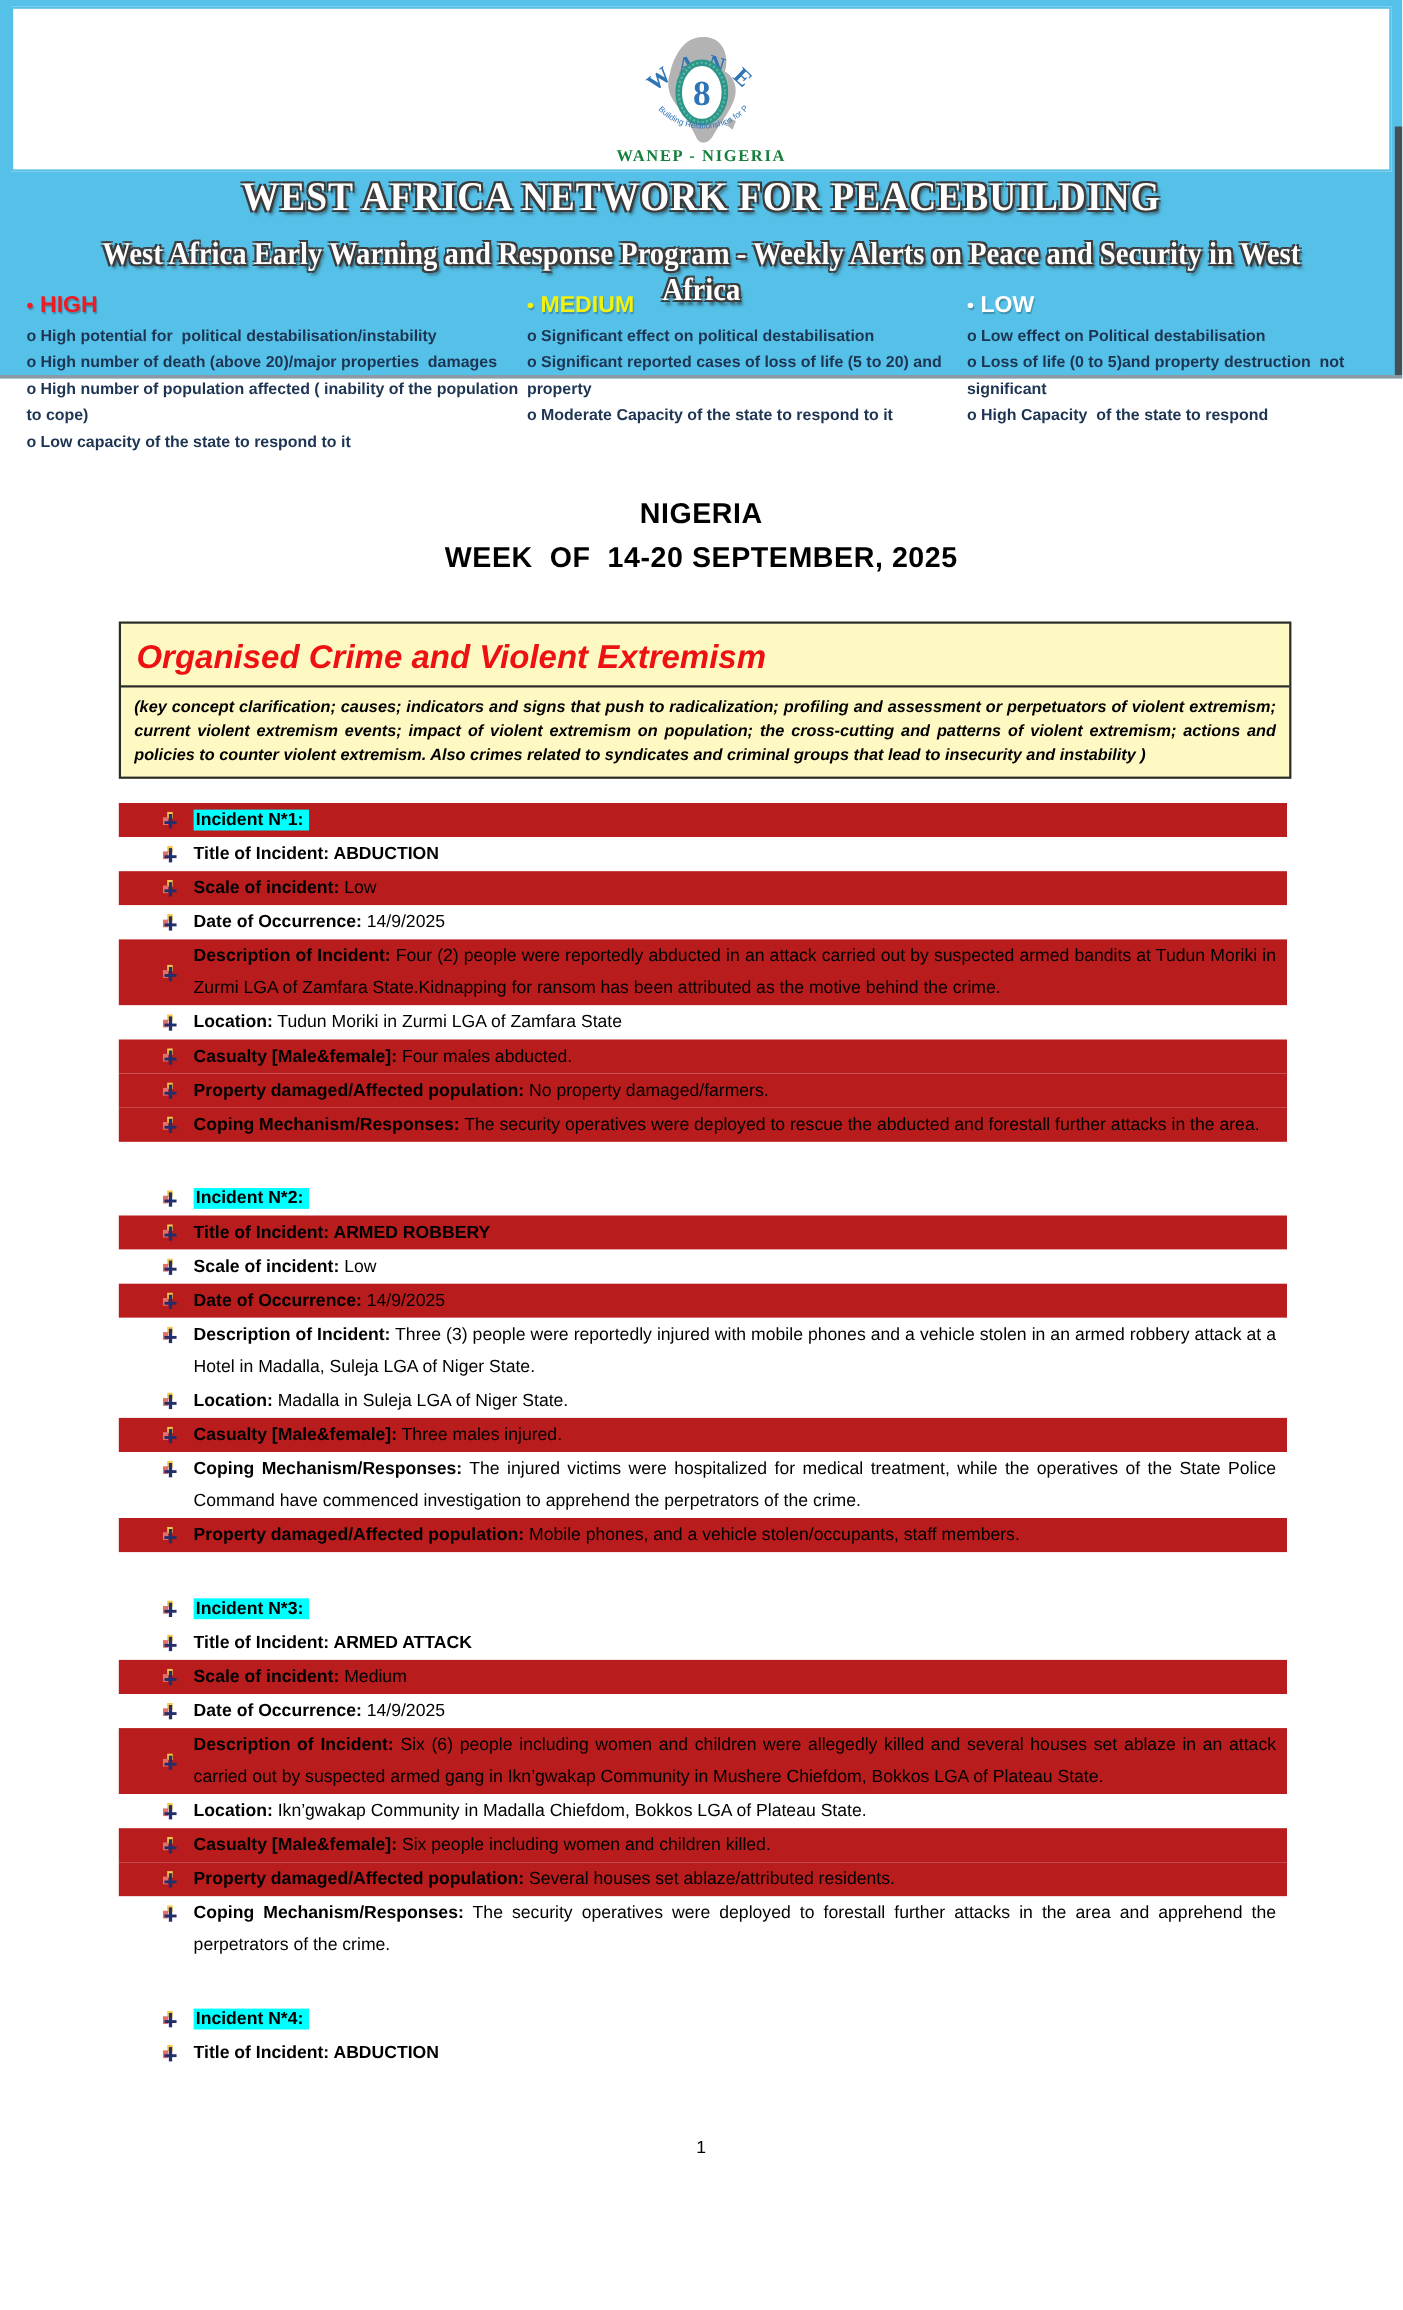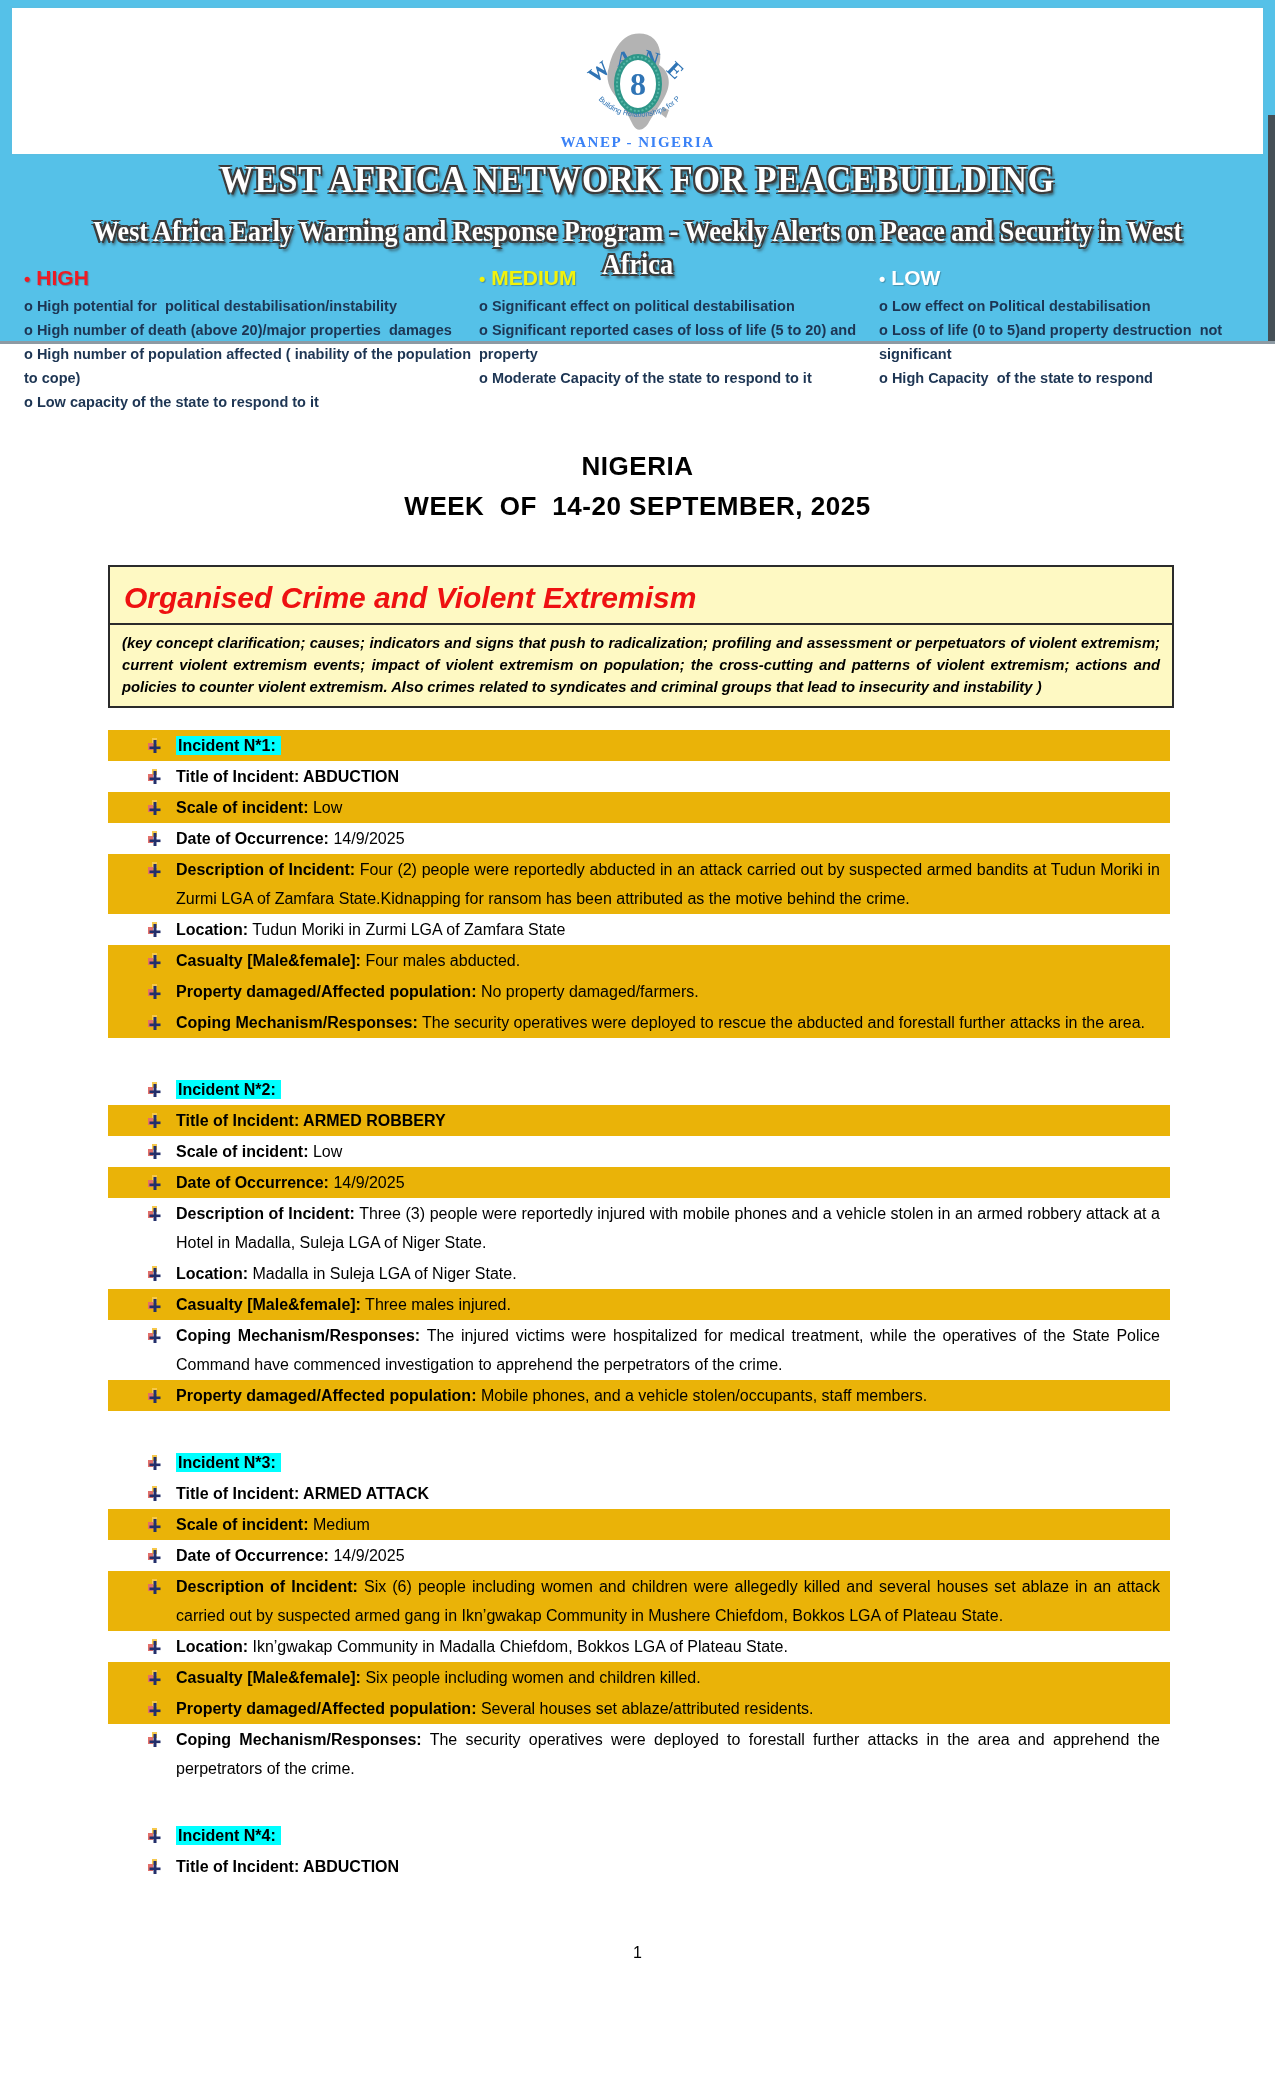--- a/index.html
+++ b/index.html
@@ -9,21 +9,21 @@
   }
   
   .top-band{position:absolute;top:0;left:0;width:1275px;height:341px;background:#55c1e8;border-bottom:3px solid #8d9aa3;}
   .right-shadow{position:absolute;top:115px;right:0;width:7px;height:226px;background:#454f56;}
   .logo-box{
     position:absolute;top:6px;left:10px;width:1251px;height:146px;background:#ffffff;
     border:2px solid #58bfe4;display:flex;align-items:center;justify-content:center;
   }
   .logo-wrap{display:flex;flex-direction:column;align-items:center;}
   .logo-org{
-    font-family:"Liberation Serif",serif;font-weight:bold;color:#3b82f6;
+    font-family:"Liberation Serif",serif;font-weight:bold;color:#15803d;
     font-size:15px;letter-spacing:1.5px;margin-top:-4px;
   }
   .banner-title{
     position:absolute;top:158px;left:0;width:100%;text-align:center;
     font-family:"Liberation Serif",serif;font-weight:bold;font-size:37px;color:#fff;
     transform:scaleX(0.92);letter-spacing:1px;
     text-shadow:-2px -2px 0 #3c3c3c,2px -2px 0 #3c3c3c,-2px 2px 0 #3c3c3c,2px 2px 0 #3c3c3c,3px 4px 3px rgba(40,40,40,.65);
   }
   .banner-subtitle{
     position:absolute;top:215px;left:0;width:100%;text-align:center;
@@ -56,21 +56,21 @@
     padding:14px 14px 8px 14px;color:#ee1111;font-weight:bold;font-style:italic;
     font-size:30px;border-bottom:2px solid #2b2b2b;
   }
   .crime-desc{
     padding:7px 12px 8px 12px;font-weight:bold;font-style:italic;font-size:14.8px;
     line-height:22px;text-align:justify;
   }
   .incidents{margin:22px 0 0 108px;width:1062px;}
   .incident{margin-bottom:36px;}
   .row{display:flex;align-items:flex-start;padding:1px 10px 1px 40px;}
-  .row.gray{background:#eab308;}
+  .row.gray{background:#b91c1c;align-items:center;}
   .row.white{background:#ffffff;}
   .bullet{width:28px;flex-shrink:0;padding-top:7px;}
   .rowtext{flex:1;font-size:16px;line-height:29px;}
   .rowtext.justify{text-align:justify;}
   .rowtext b{font-weight:bold;}
   .hl{background:#00ffff;font-weight:bold;padding:1px 5px 1px 2px;}
   .page-num{text-align:center;font-size:16px;margin-top:62px;}
 </style>
 </head>
 <body>

